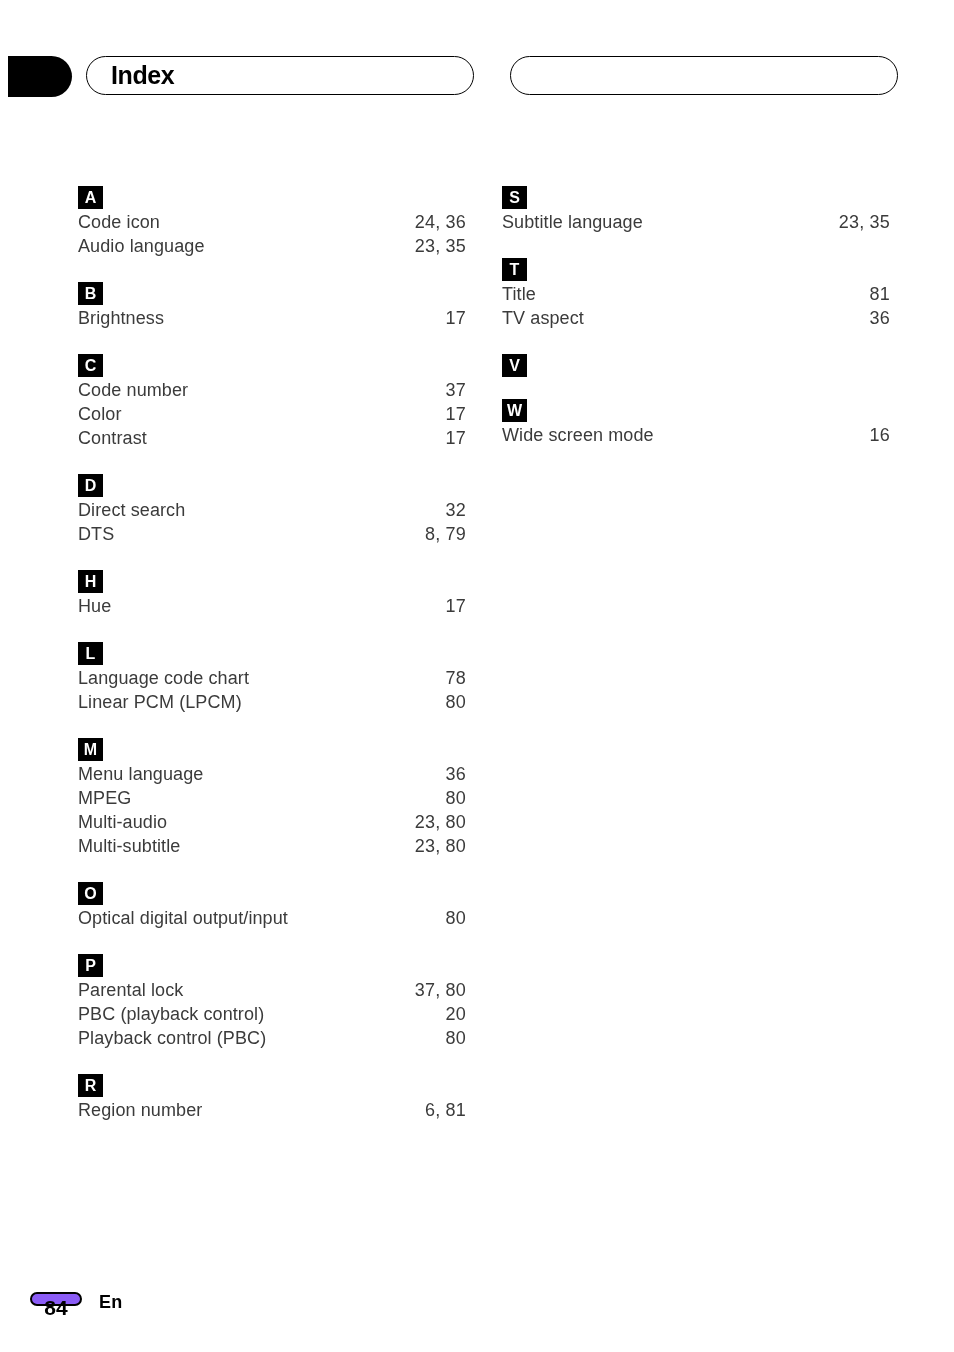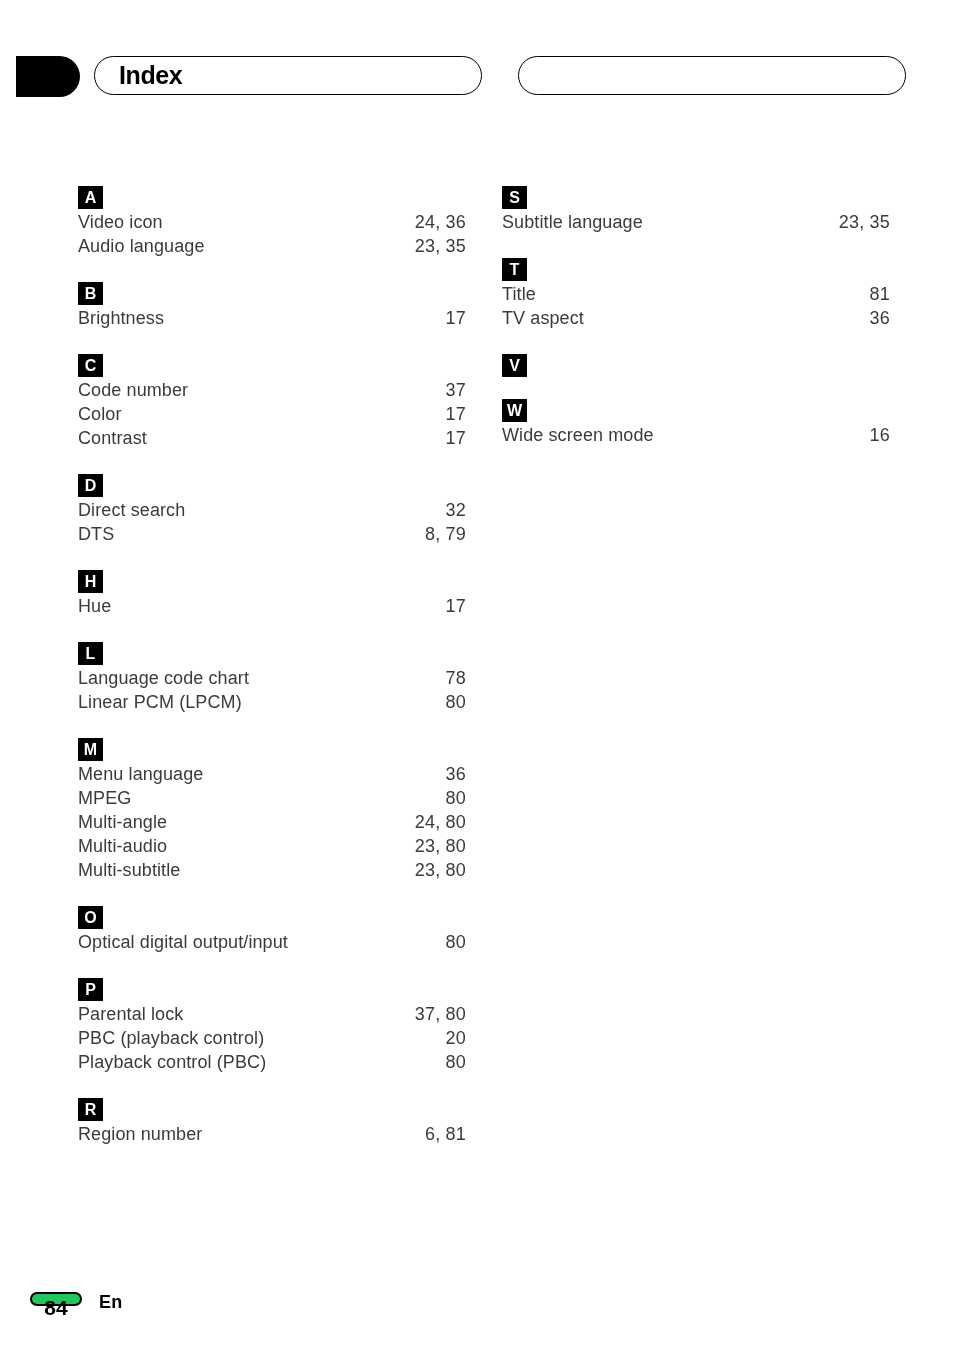--- a/index.html
+++ b/index.html
@@ -14,21 +14,21 @@
     position: relative;
     font-family: "Liberation Sans", sans-serif;
     color: #000000;
     overflow: hidden;
   }
 
   
   .header {
     position: absolute;
     top: 56px;
-    left: 16px;
+    left: 8px;
     width: 770px;
     height: 42px;
   }
   .header-tab {
     position: absolute;
     left: 0;
     top: 0;
     width: 64px;
     height: 41px;
     background: #000000;
@@ -131,21 +131,21 @@
   .page-number {
     width: 52px;
     height: 14px;
     border: 2px solid #000000;
     border-radius: 16px;
     font-size: 21px;
     font-weight: bold;
     line-height: 27px;
     text-align: center;
     box-sizing: border-box;
-    background: #22c55e;
+    background: #8b5cf6;
   }
   .footer-lang {
     margin-left: 17px;
     font-size: 18px;
     font-weight: bold;
     letter-spacing: 0.2px;
     position: relative;
     top: 4px;
   }
 </style>
@@ -162,21 +162,21 @@
   <div class="header-pill right">
     <div class="header-pill-title"></div>
   </div>
 </div>
 
 <div class="columns" id="columns-root">
     <div class="column left">
       <div class="letter-group">
         <div class="letter-badge">A</div>
         <div class="entry">
-          <span class="entry-label">Video icon</span>
+          <span class="entry-label">Code icon</span>
           <span class="entry-dots">....................................................................................................</span>
           <span class="entry-page">24, 36</span>
         </div>
         <div class="entry">
           <span class="entry-label">Audio language</span>
           <span class="entry-dots">....................................................................................................</span>
           <span class="entry-page">23, 35</span>
         </div>
       </div>
       <div class="letter-group">
@@ -243,25 +243,20 @@
         <div class="letter-badge">M</div>
         <div class="entry">
           <span class="entry-label">Menu language</span>
           <span class="entry-dots">....................................................................................................</span>
           <span class="entry-page">36</span>
         </div>
         <div class="entry">
           <span class="entry-label">MPEG</span>
           <span class="entry-dots">....................................................................................................</span>
           <span class="entry-page">80</span>
-        </div>
-        <div class="entry">
-          <span class="entry-label">Multi-angle</span>
-          <span class="entry-dots">....................................................................................................</span>
-          <span class="entry-page">24, 80</span>
         </div>
         <div class="entry">
           <span class="entry-label">Multi-audio</span>
           <span class="entry-dots">....................................................................................................</span>
           <span class="entry-page">23, 80</span>
         </div>
         <div class="entry">
           <span class="entry-label">Multi-subtitle</span>
           <span class="entry-dots">....................................................................................................</span>
           <span class="entry-page">23, 80</span>

